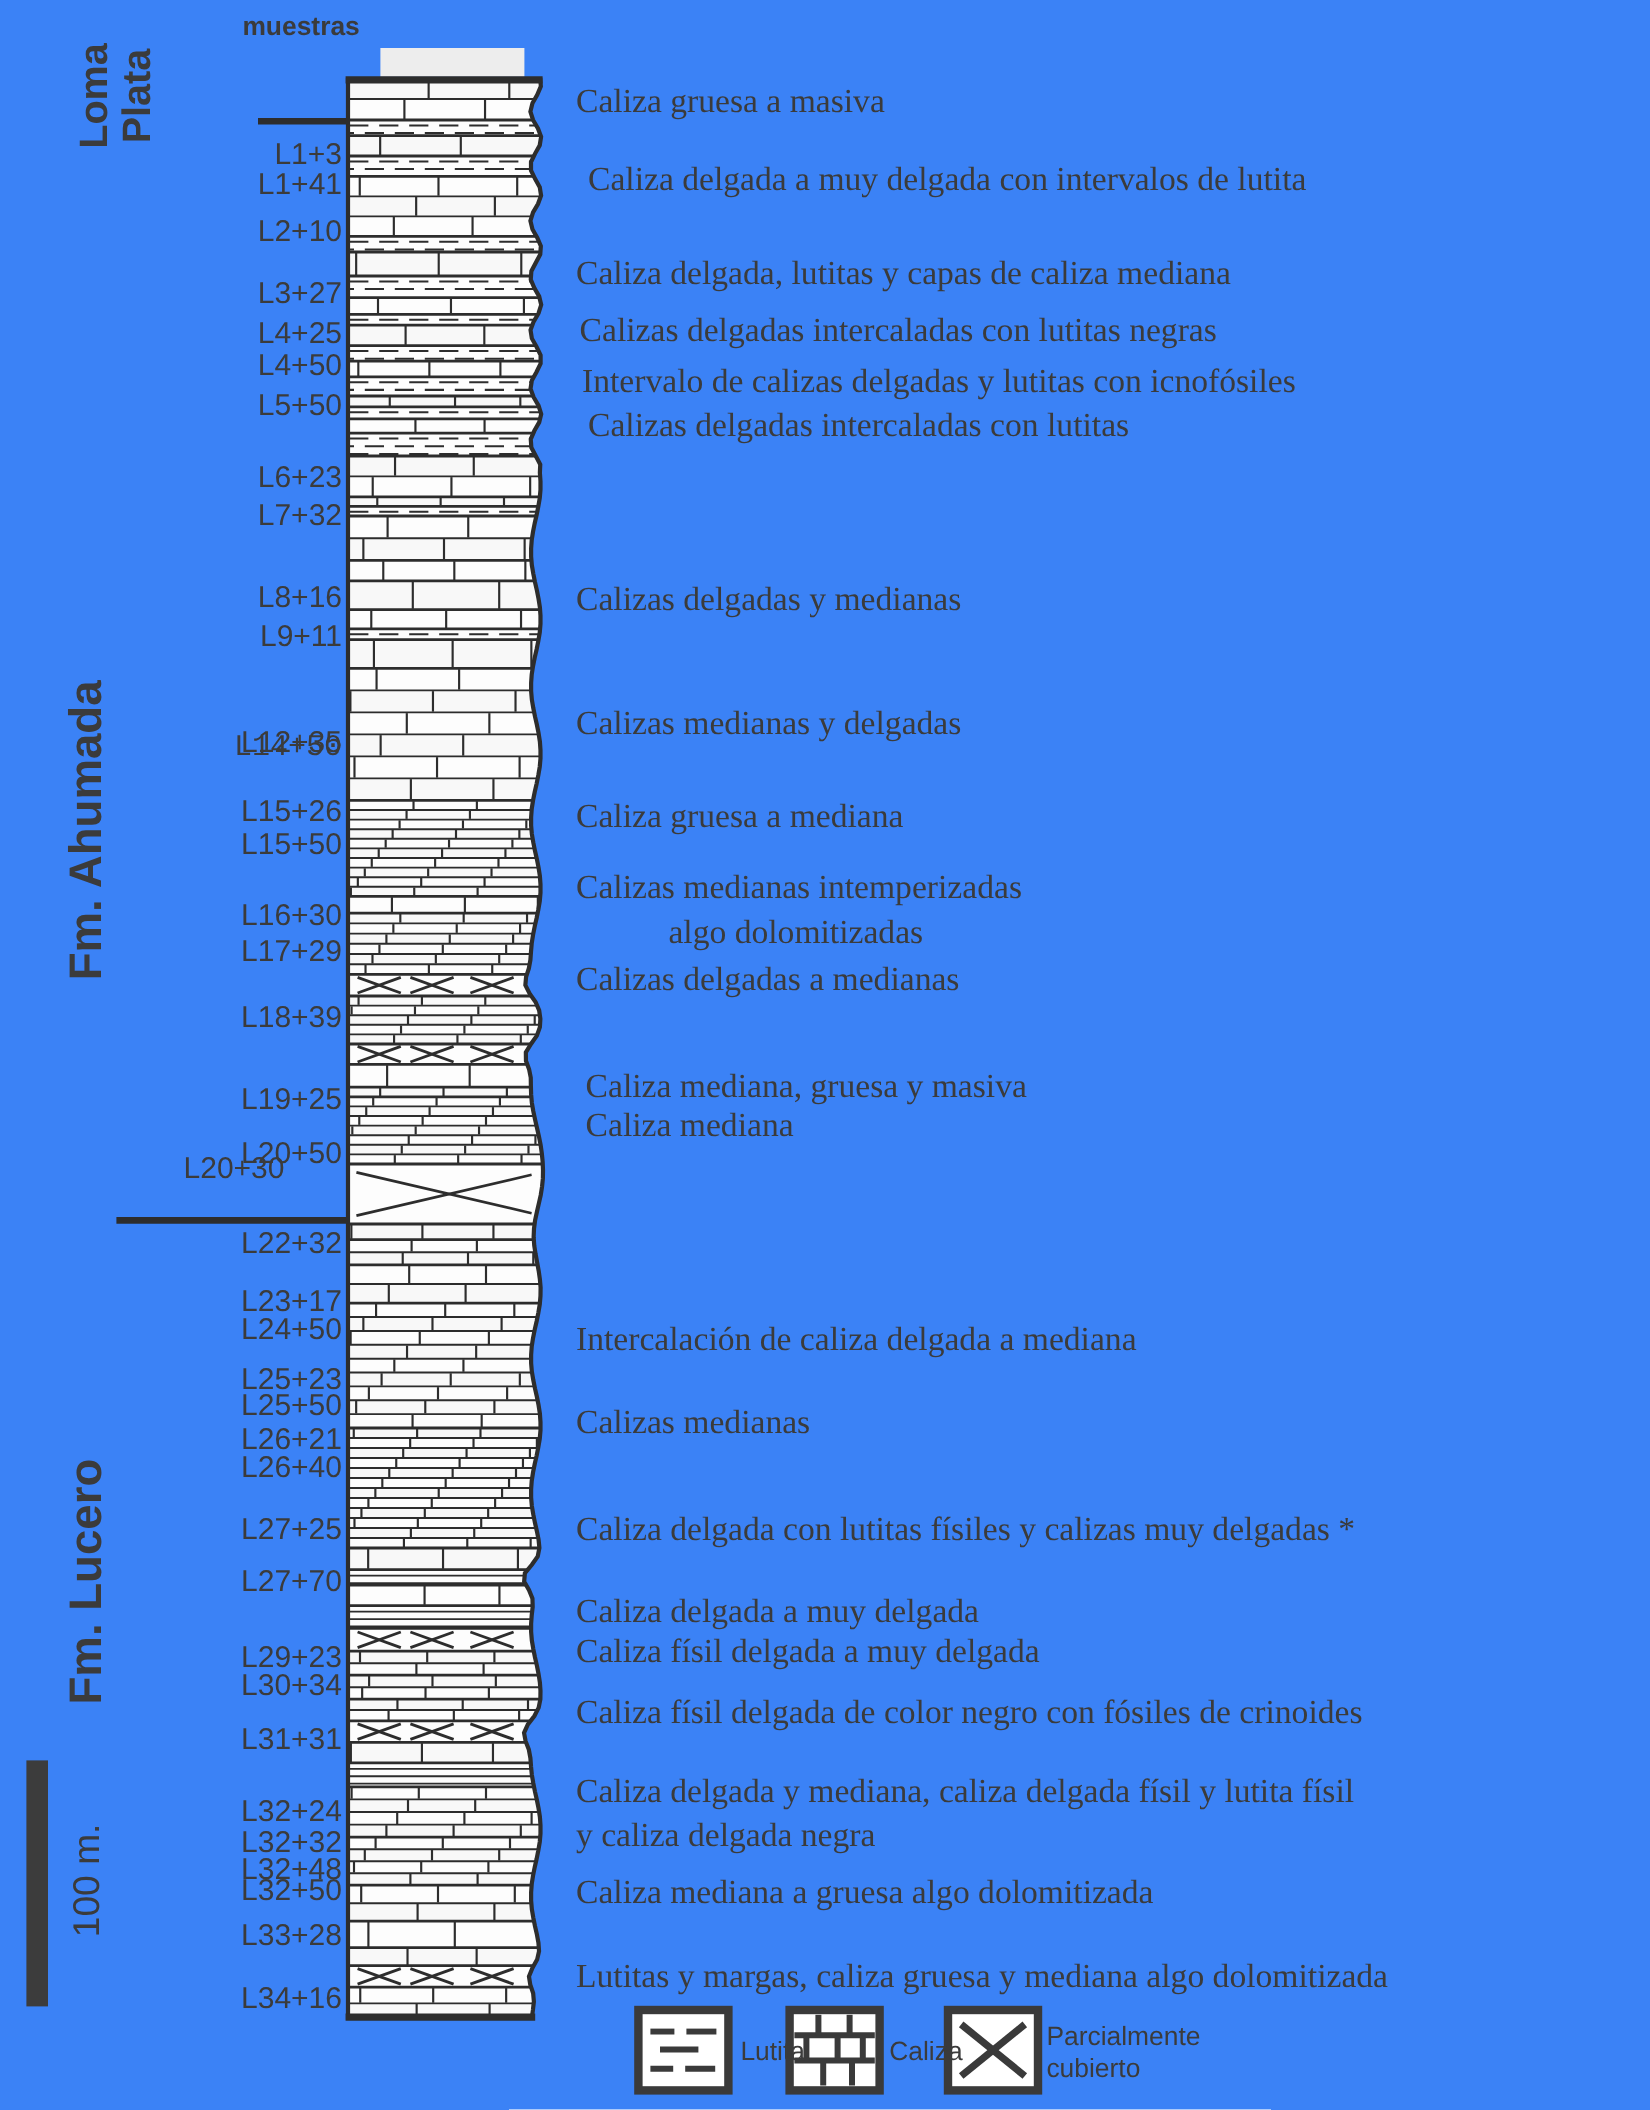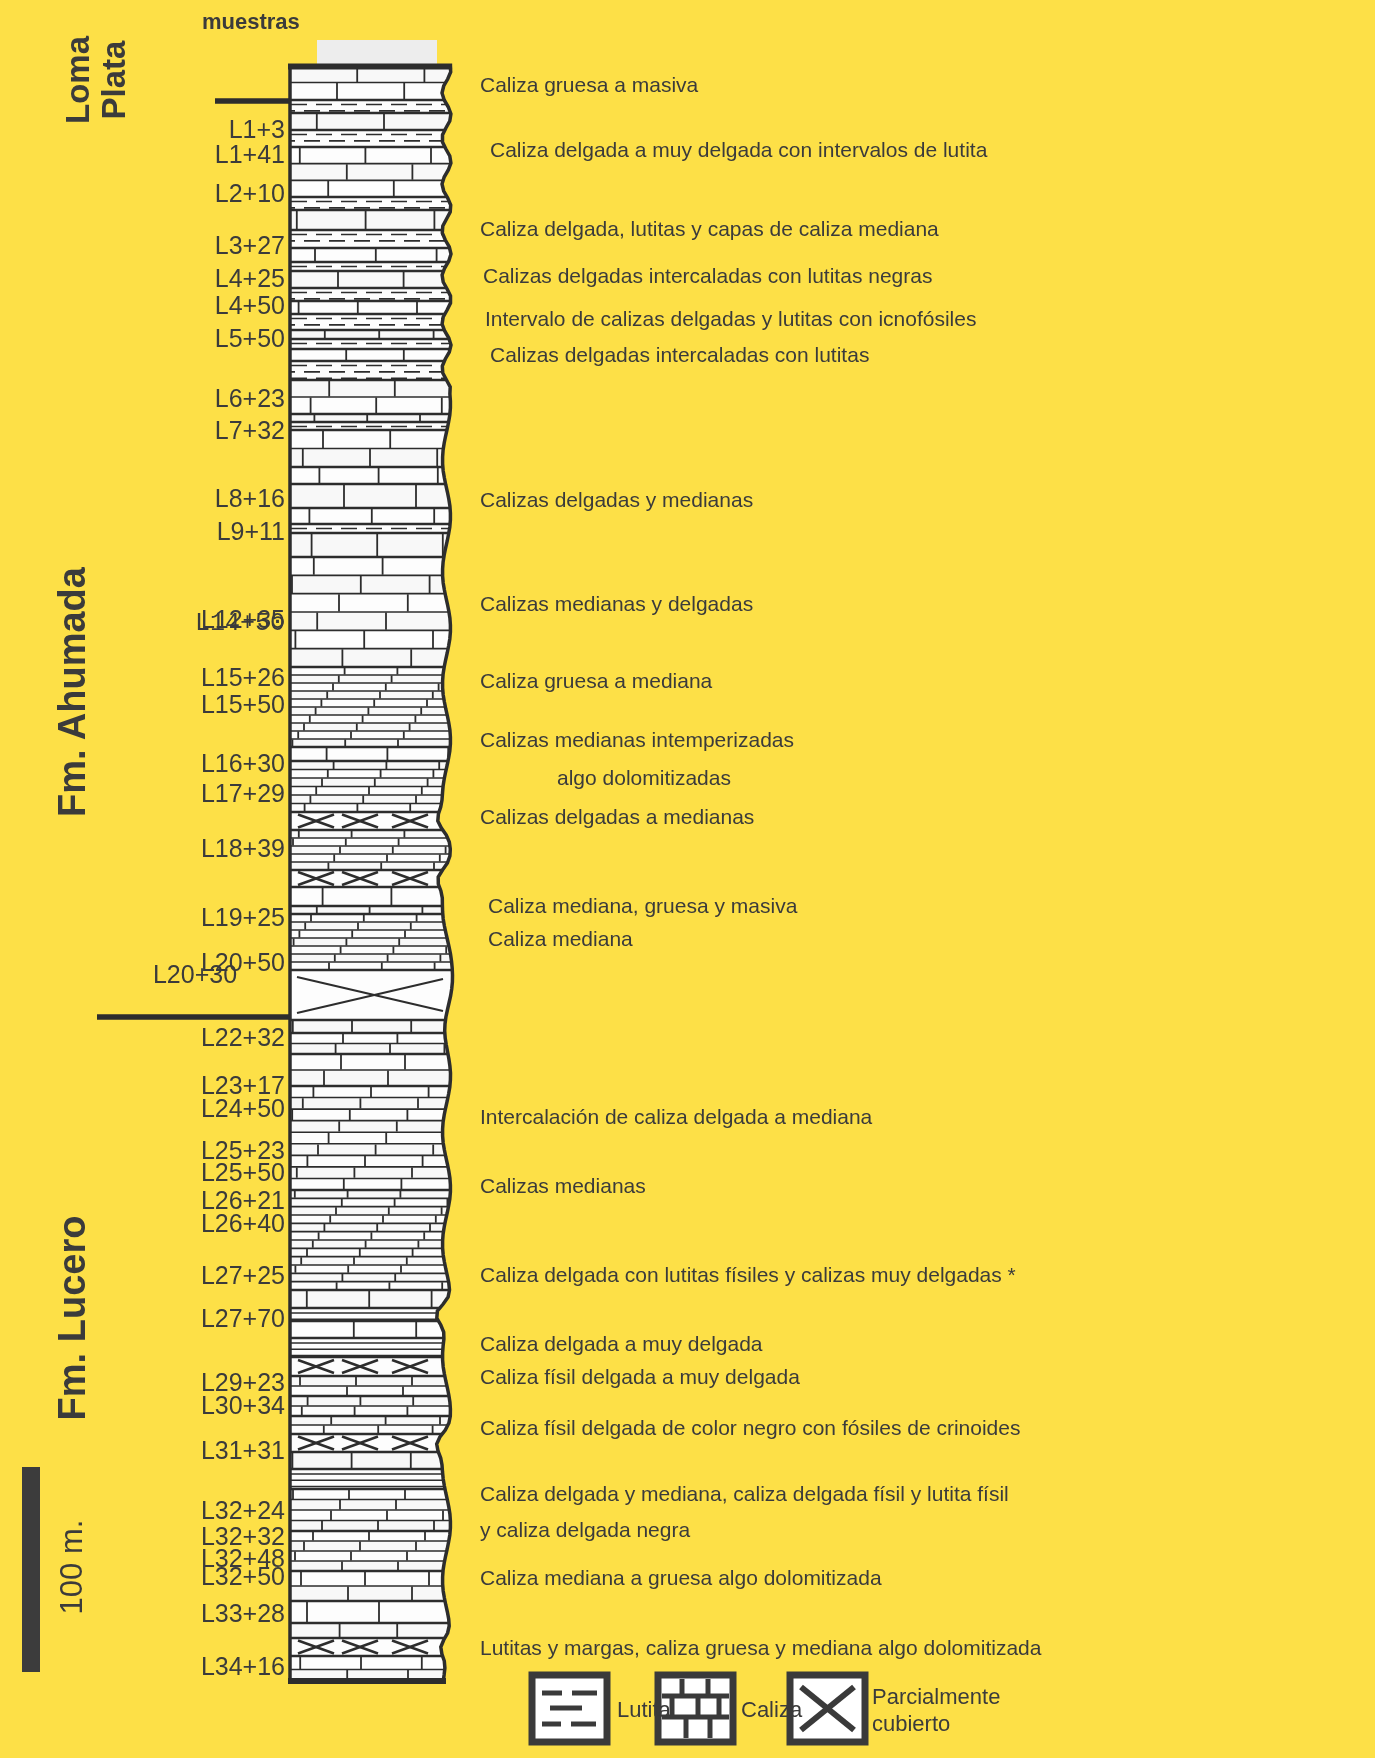--- a/index.html
+++ b/index.html
@@ -1,20 +1,20 @@
 <!DOCTYPE html>
 <html><head>
 <meta charset="utf-8">
 <style>
   html,body{margin:0;padding:0;background:#fff;}
-  #canvas{position:relative;width:1375px;height:1758px;background:#fde047;overflow:hidden;}
+  #canvas{position:relative;width:1375px;height:1758px;background:#3b82f6;overflow:hidden;}
   .t{position:absolute;font-family:"Liberation Sans","DejaVu Sans",sans-serif;color:#3b3b3b;
      white-space:nowrap;transform:translateY(-50%);}
   .sample{font-size:25px;width:180px;text-align:right;}
-  .desc{font-size:21px;}
+  .desc{font-size:28px;font-family:Liberation Serif, serif;}
   .rot{transform:translate(-50%,-50%) rotate(-90deg);text-align:center;font-weight:bold;
        white-space:pre;line-height:1.08;}
   .rot.norm{font-weight:normal;}
   .legendlab{font-size:22px;}
   #muestras{font-weight:bold;font-size:22px;}
   svg{position:absolute;left:0;top:0;}
 </style>
 </head>
 <body>
 

